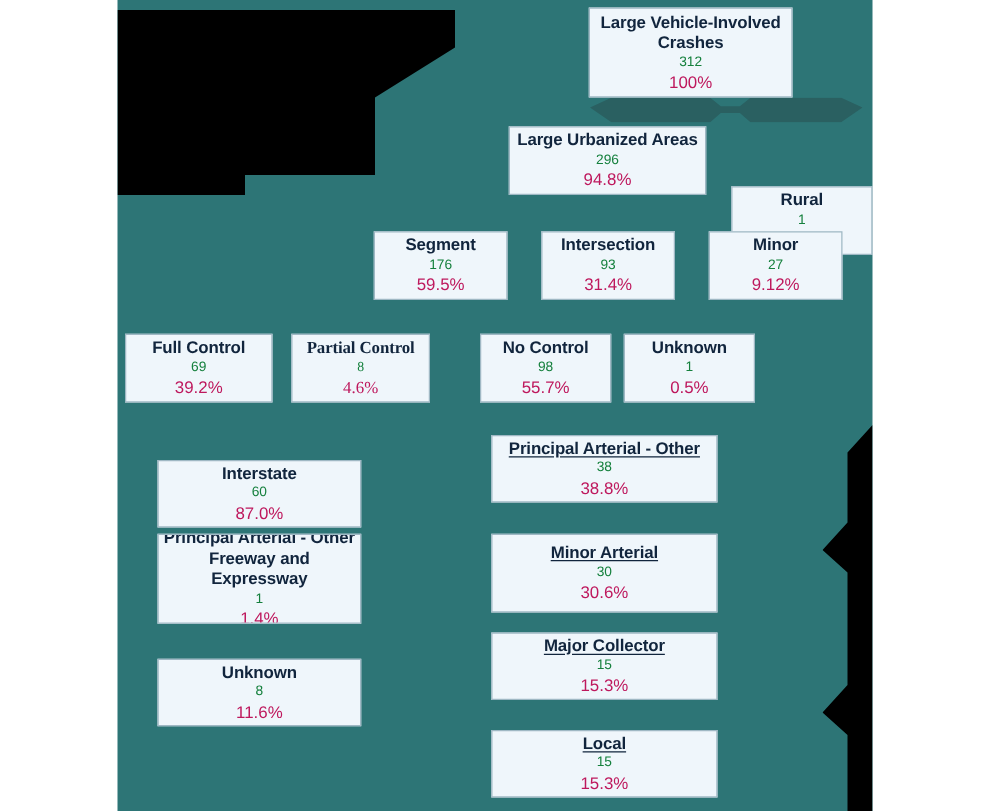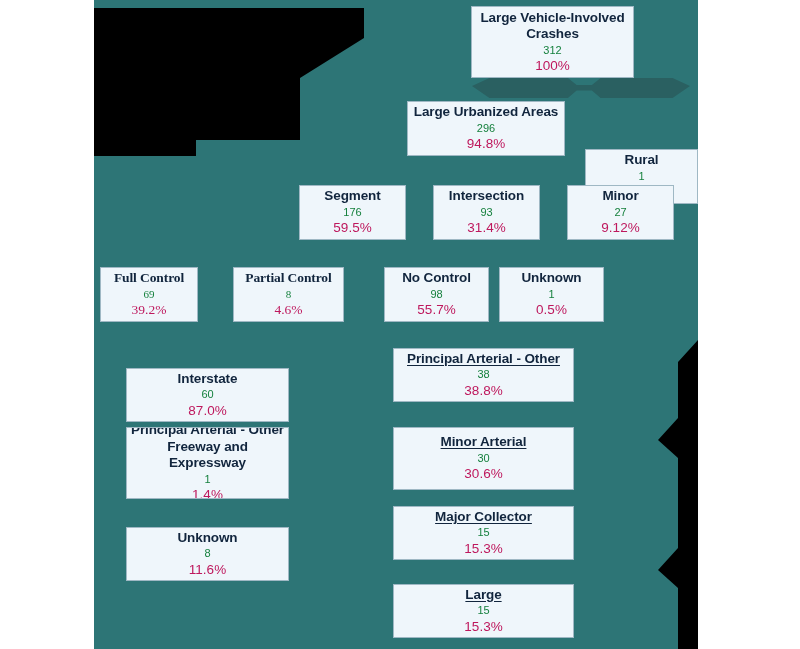--- a/index.html
+++ b/index.html
@@ -156,21 +156,21 @@
     <div class="n-count">93</div>
     <div class="n-pct">31.4%</div>
   </div>
 
   <div class="node" style="left:567px; top:185px; width:107px; height:55px;">
     <div class="n-label">Minor</div>
     <div class="n-count">27</div>
     <div class="n-pct">9.12%</div>
   </div>
 
-  <div class="node" style="left:100px; top:267px; width:98px; height:55px;font-family:Liberation Serif, serif;">
+  <div class="node" style="left:100px; top:267px; width:118px; height:55px;">
     <div class="n-label">Full Control</div>
     <div class="n-count">69</div>
     <div class="n-pct">39.2%</div>
   </div>
 
   <div class="node" style="left:233px; top:267px; width:111px; height:55px;font-family:Liberation Serif, serif;">
     <div class="n-label">Partial Control</div>
     <div class="n-count">8</div>
     <div class="n-pct">4.6%</div>
   </div>
@@ -218,21 +218,21 @@
     <div class="n-pct">30.6%</div>
   </div>
 
   <div class="node" style="left:393px; top:506px; width:181px; height:54px;">
     <div class="n-label underline">Major Collector</div>
     <div class="n-count">15</div>
     <div class="n-pct">15.3%</div>
   </div>
 
   <div class="node" style="left:393px; top:584px; width:181px; height:54px;">
-    <div class="n-label underline">Large</div>
+    <div class="n-label underline">Local</div>
     <div class="n-count">15</div>
     <div class="n-pct">15.3%</div>
   </div>
 
   <div id="black-topleft"></div>
   <div id="black-rightstrip"></div>
 
 </div>
 
 </body></html>

